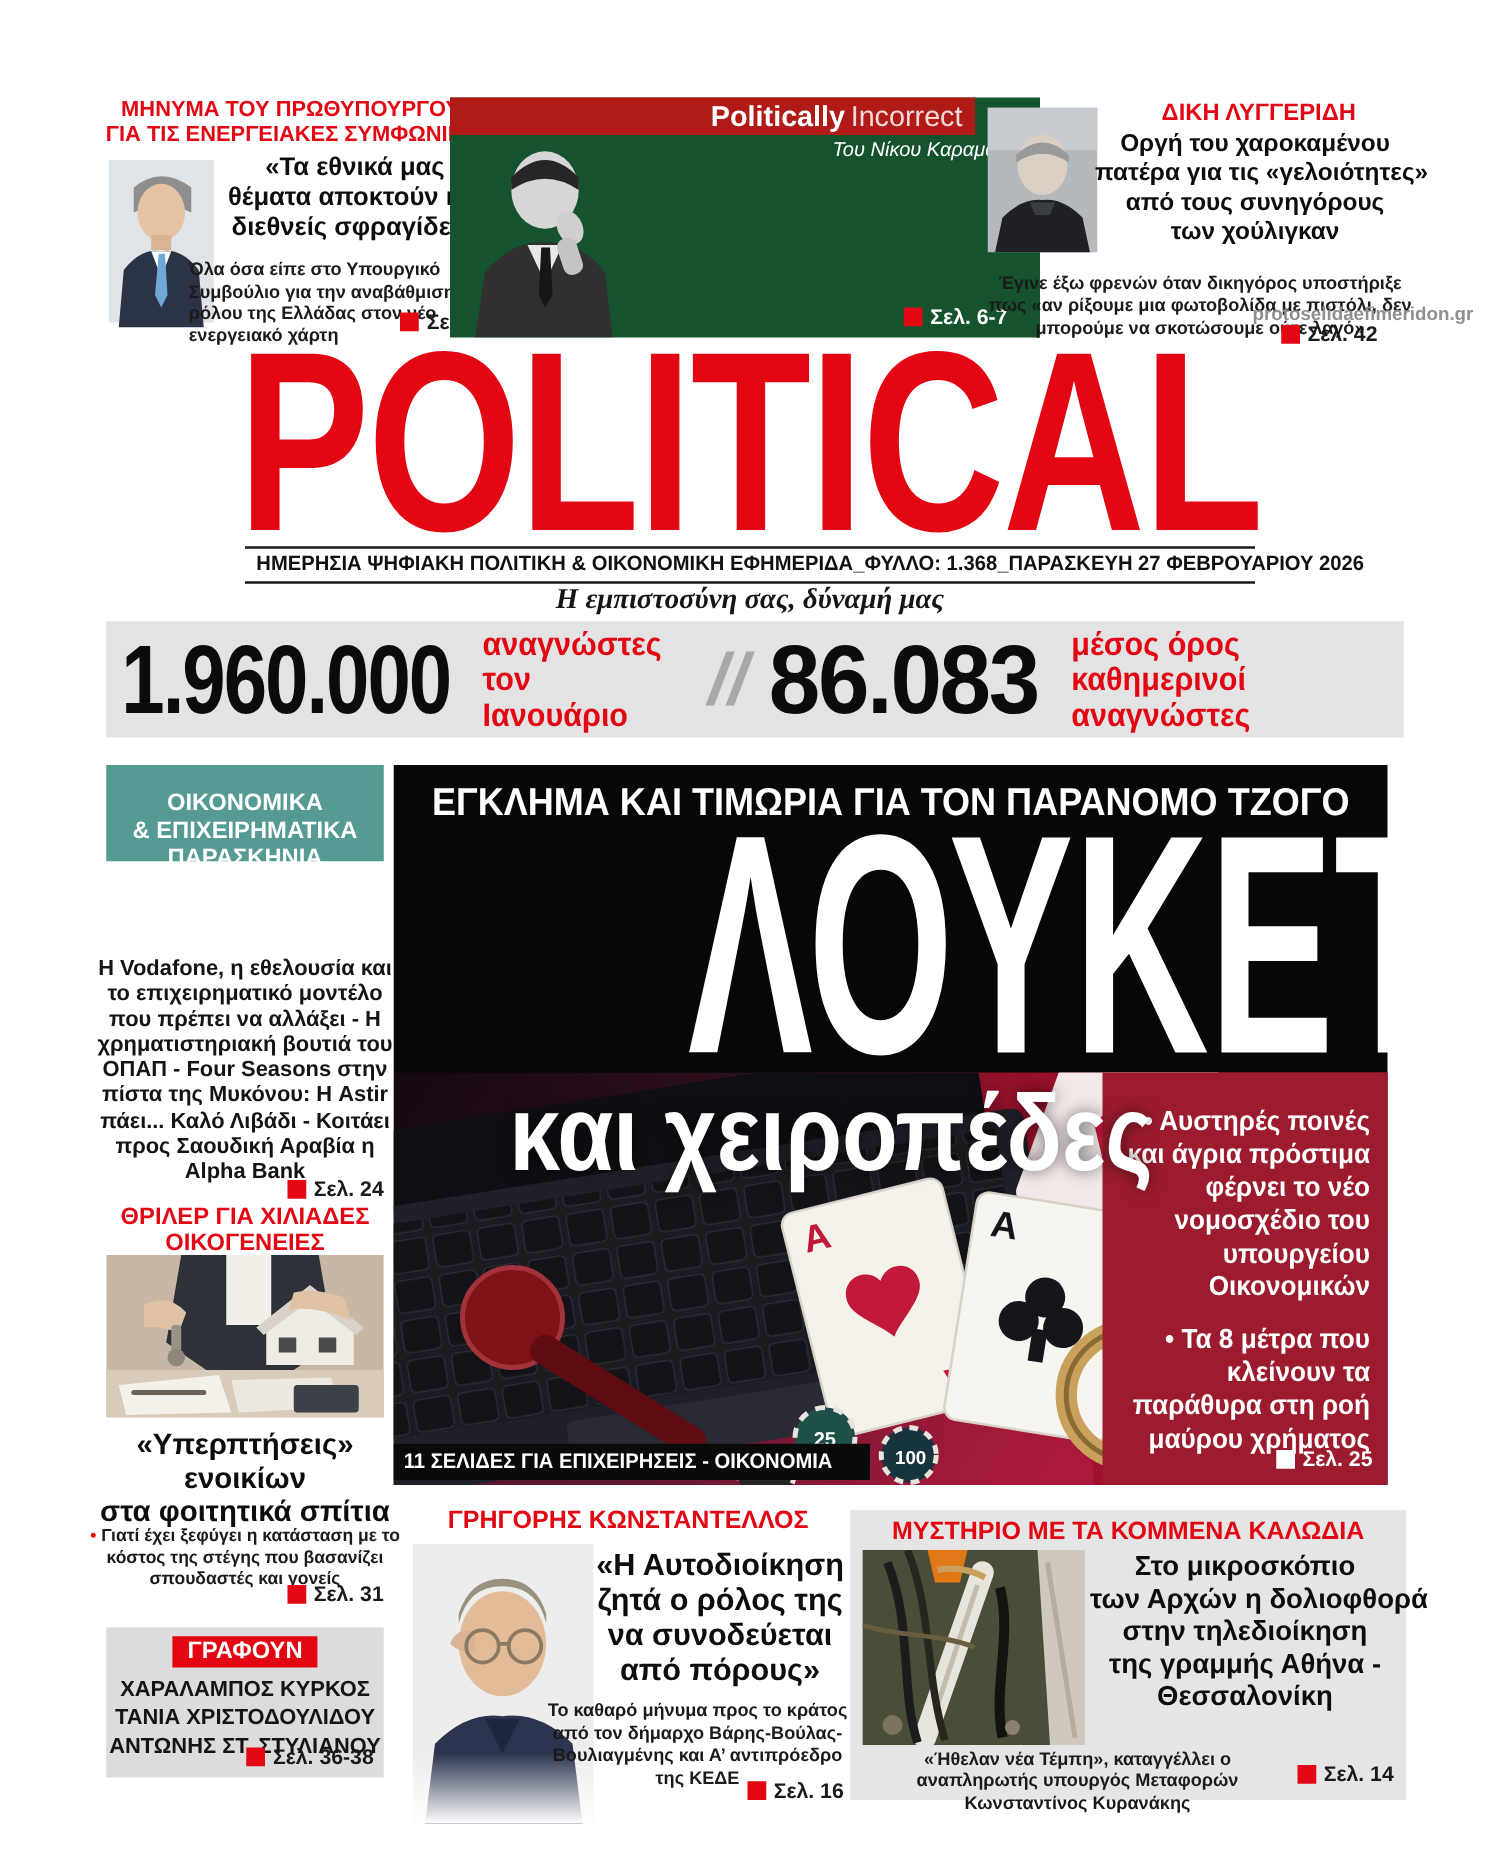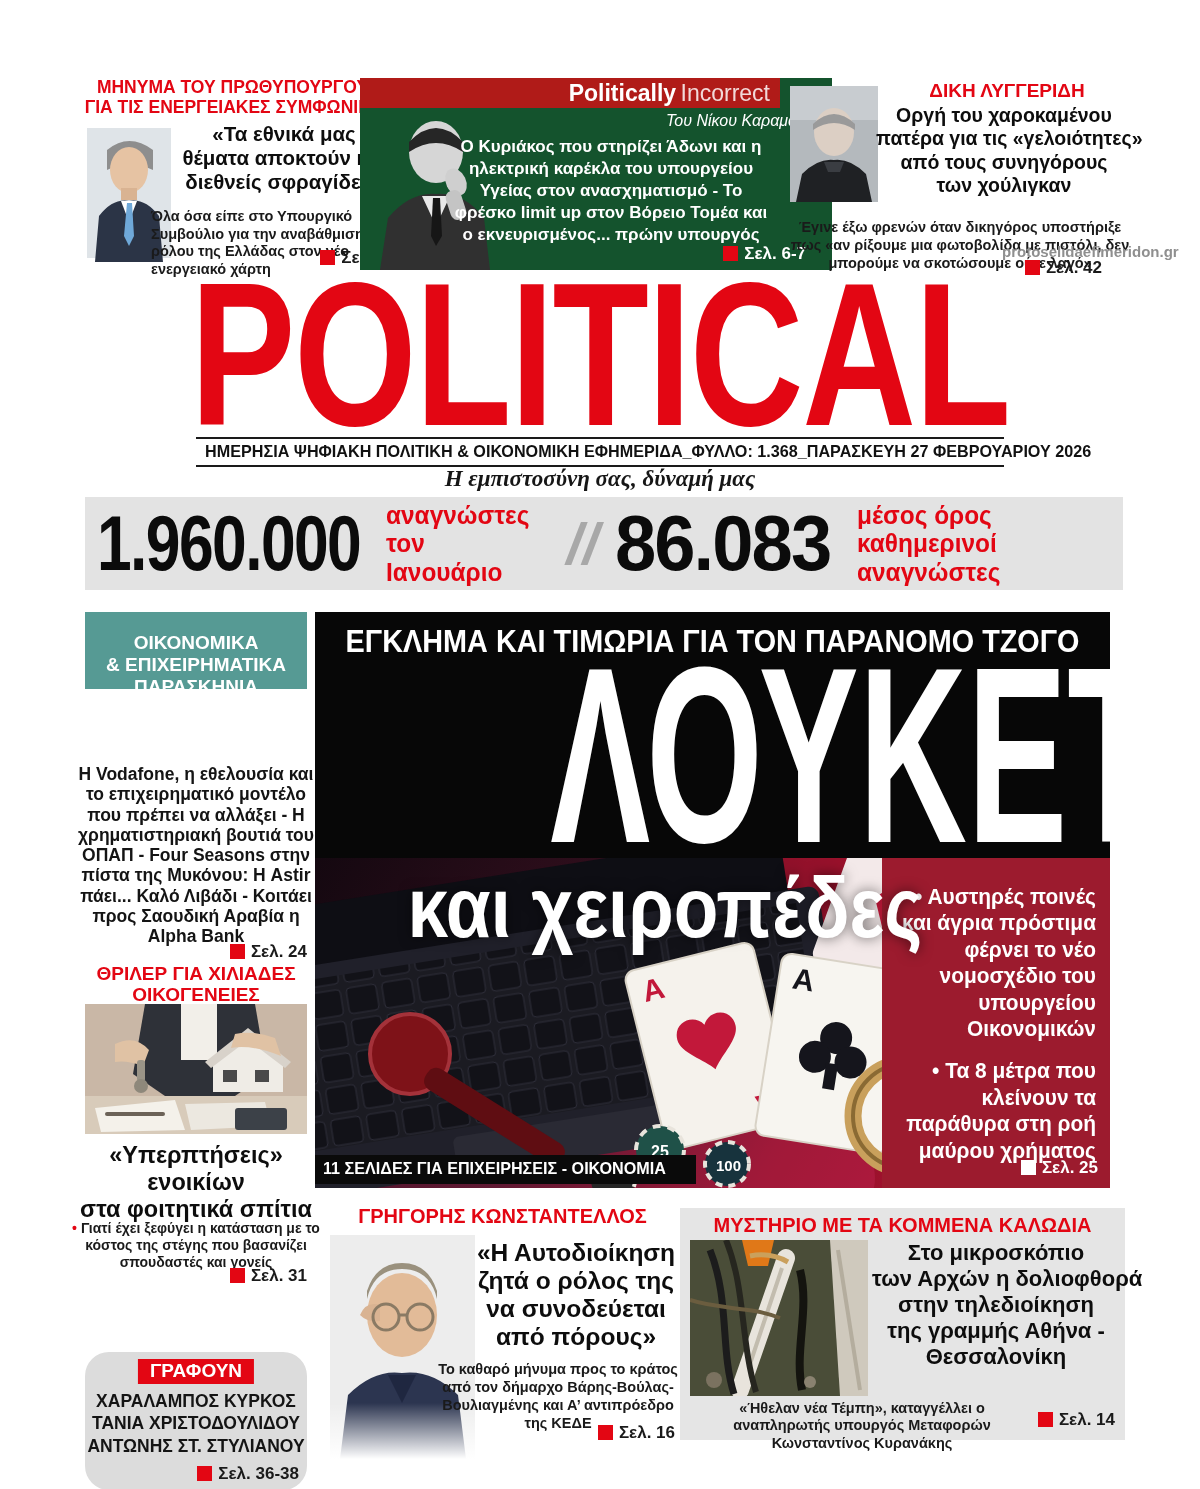--- a/index.html
+++ b/index.html
@@ -65,21 +65,21 @@
          font-weight:bold;font-size:19px;line-height:1.16;padding-top:20px;box-sizing:border-box;}
   .blackfile{left:85px;top:698px;width:230px;height:58px;}
   .blackfile .bf-text{position:absolute;left:64px;top:2px;font-weight:bold;font-size:43px;letter-spacing:-1.5px;color:#0a0a0a;transform:scaleX(0.95);transform-origin:left top;}
   .bf-sum{left:72px;top:764px;width:248px;font-size:17.5px;font-weight:bold;line-height:1.16;color:#141414;}
   .pr24{left:85px;top:942px;width:222px;text-align:right;}
   .thr-k{left:85px;top:963px;width:222px;font-size:19px;}
   .thr-photo{left:85px;top:1004px;width:222px;height:130px;}
   .thr-hl{left:70px;top:1142px;width:252px;font-size:23.5px;line-height:1.14;text-align:center;}
   .thr-sum{left:66px;top:1220px;width:260px;font-size:14px;line-height:1.22;}
   .pr31{left:85px;top:1266px;width:222px;text-align:right;}
-  .grafoyn{left:85px;top:1352px;width:222px;height:138px;background:#dcdcdc;border-radius:24px;}
+  .grafoyn{left:85px;top:1302px;width:222px;height:120px;background:#dcdcdc;}
   .grafoyn .glabel{position:absolute;left:50%;transform:translateX(-50%);top:7px;background:#e30613;color:#fff;
                    font-weight:bold;font-size:19px;padding:1px 12px 2px;}
   .grafoyn .names{position:absolute;left:0;top:38px;width:222px;text-align:center;font-weight:bold;
                   font-size:17.5px;line-height:1.28;color:#141414;}
   .grafoyn .pageref{position:absolute;right:8px;bottom:6px;}
 
   
   .main{left:315px;top:612px;width:795px;height:576px;background:#070707;}
   .main .kick{position:absolute;left:0;top:12px;width:795px;text-align:center;color:#fff;font-weight:bold;}
   .main .kick span{display:inline-block;font-size:31px;transform:scaleX(0.93);transform-origin:center top;white-space:nowrap;}
@@ -150,21 +150,20 @@
     <svg class="abs photo" viewBox="0 0 152 162" preserveAspectRatio="none">
       <ellipse cx="76" cy="44" rx="27" ry="31" fill="#d6d6d6"></ellipse>
       <path d="M49 34 Q76 6 103 34 L103 44 Q76 26 49 44 Z" fill="#262626"></path>
       <path d="M20 162 L28 110 Q50 84 76 86 Q104 84 124 110 L130 162 Z" fill="#303030"></path>
       <polygon points="62,88 90,88 76,118" fill="#e8e8e8"></polygon>
       <polygon points="73,90 80,90 82,128 76,138 71,128" fill="#161616"></polygon>
       <ellipse cx="96" cy="74" rx="10" ry="14" fill="#cfcfcf" transform="rotate(-25 96 74)"></ellipse>
       <rect x="88" y="82" width="16" height="30" rx="7" fill="#c4c4c4" transform="rotate(-18 96 97)"></rect>
     </svg>
     <div class="abs byline">Του Νίκου Καραμανλή</div>
-    <p class="abs sum" style="margin:0;">Ο Κυριάκος που στηρίζει Άδωνι και η ηλεκτρική καρέκλα του υπουργείου Υγείας στον ανασχηματισμό - Το φρέσκο limit up στον Βόρειο Τομέα και ο εκνευρισμένος... πρώην υπουργός</p>
     <div class="abs pageref onred">
       <span class="sq"></span><span>Σελ. 6-7</span>
     </div>
   </section>
 
   <section class="abs tr">
     <svg class="abs photo" viewBox="0 0 88 116" preserveAspectRatio="none">
       <rect width="88" height="116" fill="#b4b9bd"></rect>
       <rect width="88" height="34" fill="#c8ccd0"></rect>
       <ellipse cx="44" cy="46" rx="20" ry="24" fill="#dccfc4"></ellipse>

